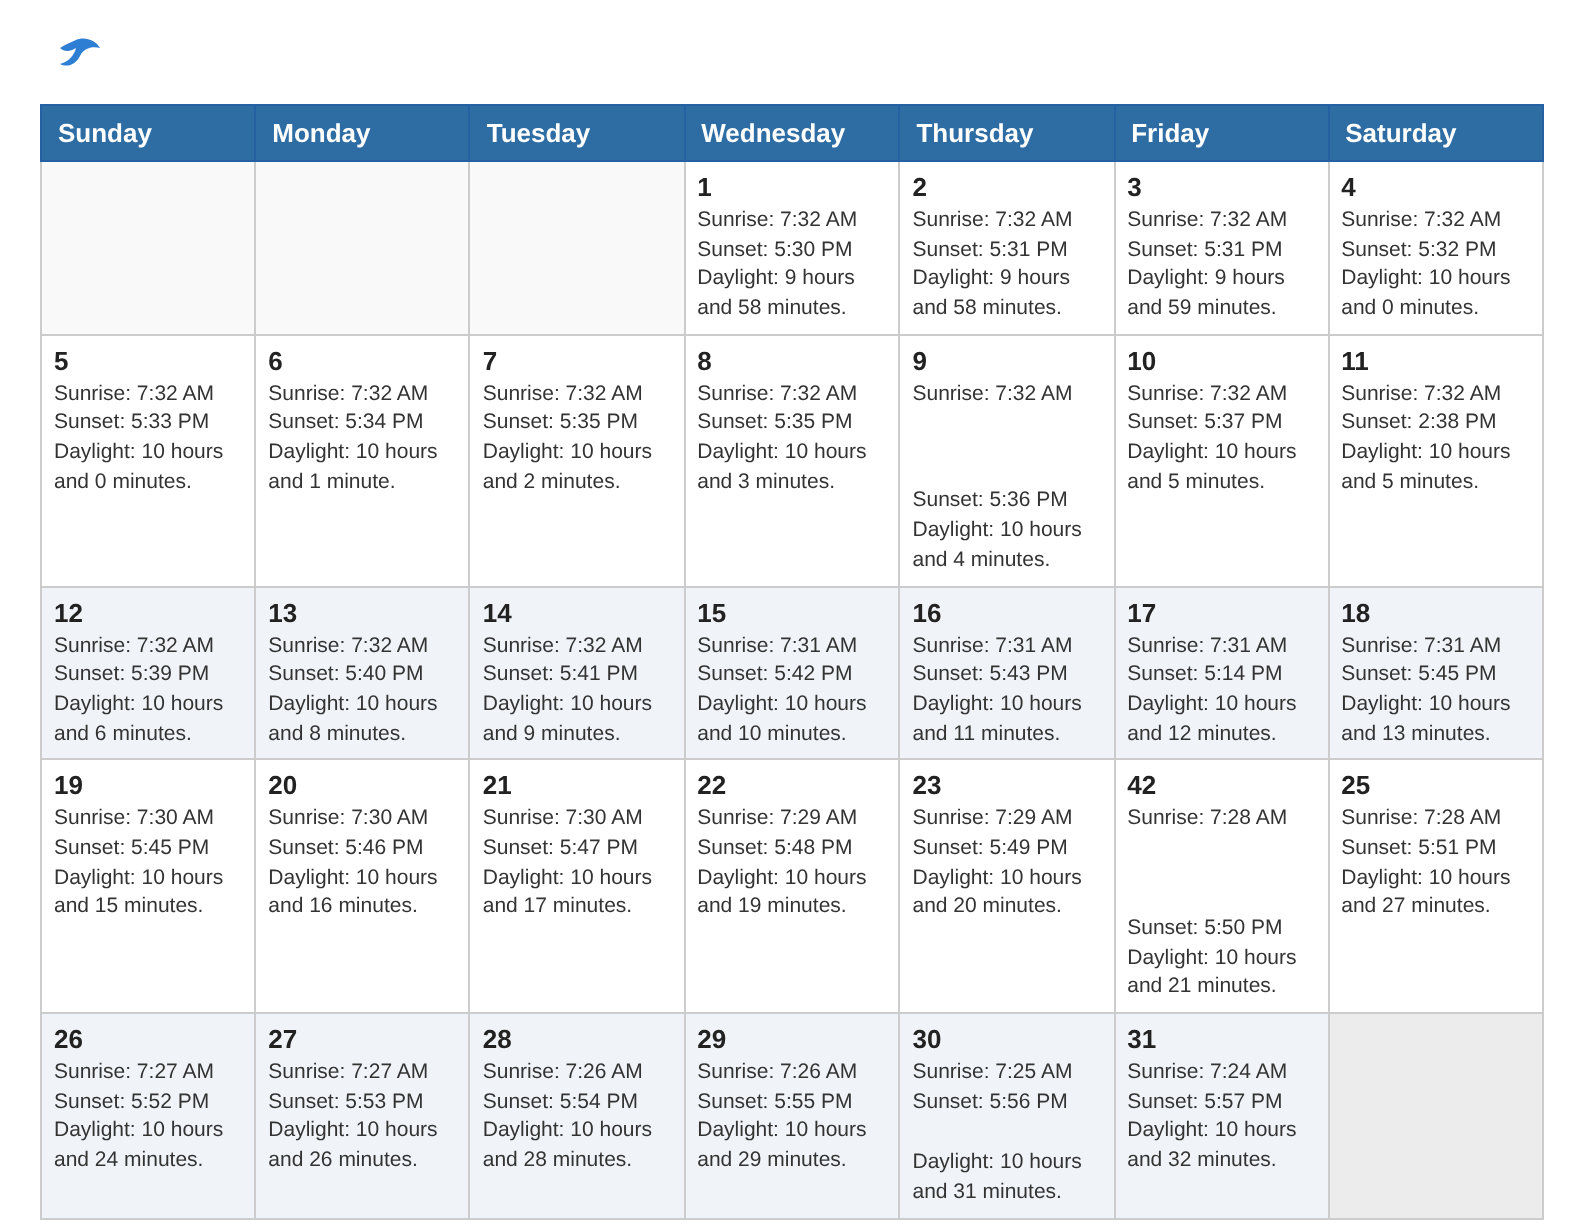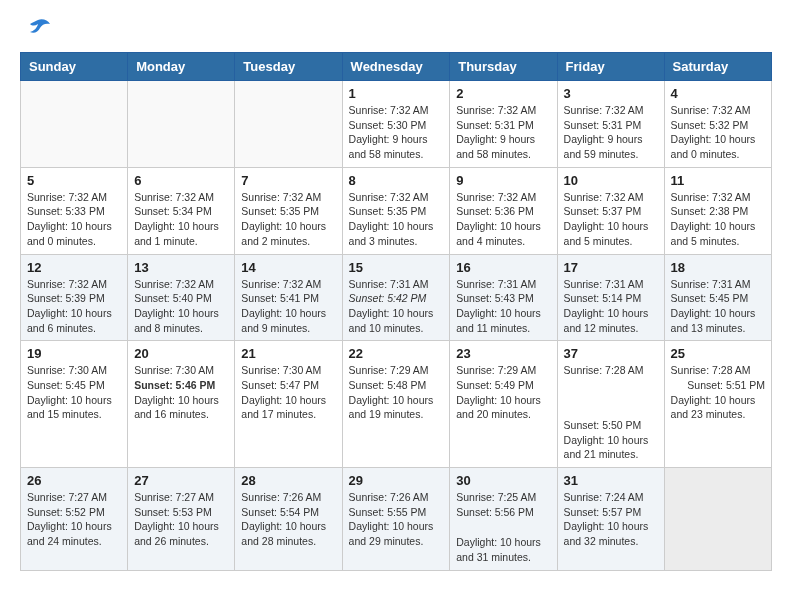--- a/index.html
+++ b/index.html
@@ -158,21 +158,21 @@
         </td>
         <td>
           <span class="day-number">8</span>
           <div style="line-height: 1.4;">Sunrise: 7:32 AM</div>
           <div style="line-height: 1.4;">Sunset: 5:35 PM</div>
           <div style="line-height: 1.4;">Daylight: 10 hours and 3 minutes.</div>
         </td>
         <td>
           <span class="day-number">9</span>
           <div style="line-height: 1.4;">Sunrise: 7:32 AM</div>
-          <div style="line-height: 1.4;">Sunset: 5:36 PM</div>
+          <div style="line-height: 1.4; margin-top: 39px;">Sunset: 5:36 PM</div>
           <div style="line-height: 1.4;">Daylight: 10 hours and 4 minutes.</div>
         </td>
         <td>
           <span class="day-number">10</span>
           <div style="line-height: 1.4;">Sunrise: 7:32 AM</div>
           <div style="line-height: 1.4;">Sunset: 5:37 PM</div>
           <div style="line-height: 1.4;">Daylight: 10 hours and 5 minutes.</div>
         </td>
         <td>
           <span class="day-number">11</span>
@@ -196,21 +196,21 @@
         </td>
         <td>
           <span class="day-number">14</span>
           <div style="line-height: 1.4;">Sunrise: 7:32 AM</div>
           <div style="line-height: 1.4;">Sunset: 5:41 PM</div>
           <div style="line-height: 1.4;">Daylight: 10 hours and 9 minutes.</div>
         </td>
         <td>
           <span class="day-number">15</span>
           <div style="line-height: 1.4;">Sunrise: 7:31 AM</div>
-          <div style="line-height: 1.4; font-style: italic;">Sunset: 5:42 PM</div>
+          <div style="line-height: 1.4;">Sunset: 5:42 PM</div>
           <div style="line-height: 1.4;">Daylight: 10 hours and 10 minutes.</div>
         </td>
         <td>
           <span class="day-number">16</span>
           <div style="line-height: 1.4;">Sunrise: 7:31 AM</div>
           <div style="line-height: 1.4;">Sunset: 5:43 PM</div>
           <div style="line-height: 1.4;">Daylight: 10 hours and 11 minutes.</div>
         </td>
         <td>
           <span class="day-number">17</span>
@@ -228,21 +228,21 @@
       <tr>
         <td>
           <span class="day-number">19</span>
           <div style="line-height: 1.4;">Sunrise: 7:30 AM</div>
           <div style="line-height: 1.4;">Sunset: 5:45 PM</div>
           <div style="line-height: 1.4;">Daylight: 10 hours and 15 minutes.</div>
         </td>
         <td>
           <span class="day-number">20</span>
           <div style="line-height: 1.4;">Sunrise: 7:30 AM</div>
-          <div style="line-height: 1.4; font-weight: bold;">Sunset: 5:46 PM</div>
+          <div style="line-height: 1.4;">Sunset: 5:46 PM</div>
           <div style="line-height: 1.4;">Daylight: 10 hours and 16 minutes.</div>
         </td>
         <td>
           <span class="day-number">21</span>
           <div style="line-height: 1.4;">Sunrise: 7:30 AM</div>
           <div style="line-height: 1.4;">Sunset: 5:47 PM</div>
           <div style="line-height: 1.4;">Daylight: 10 hours and 17 minutes.</div>
         </td>
         <td>
           <span class="day-number">22</span>
@@ -250,30 +250,30 @@
           <div style="line-height: 1.4;">Sunset: 5:48 PM</div>
           <div style="line-height: 1.4;">Daylight: 10 hours and 19 minutes.</div>
         </td>
         <td>
           <span class="day-number">23</span>
           <div style="line-height: 1.4;">Sunrise: 7:29 AM</div>
           <div style="line-height: 1.4;">Sunset: 5:49 PM</div>
           <div style="line-height: 1.4;">Daylight: 10 hours and 20 minutes.</div>
         </td>
         <td>
-          <span class="day-number">37</span>
+          <span class="day-number">42</span>
           <div style="line-height: 1.4;">Sunrise: 7:28 AM</div>
           <div style="line-height: 1.4; margin-top: 40px;">Sunset: 5:50 PM</div>
           <div style="line-height: 1.4;">Daylight: 10 hours and 21 minutes.</div>
         </td>
         <td>
           <span class="day-number">25</span>
           <div style="line-height: 1.4;">Sunrise: 7:28 AM</div>
-          <div style="line-height: 1.4; text-align: right;">Sunset: 5:51 PM</div>
-          <div style="line-height: 1.4;">Daylight: 10 hours and 23 minutes.</div>
+          <div style="line-height: 1.4;">Sunset: 5:51 PM</div>
+          <div style="line-height: 1.4;">Daylight: 10 hours and 27 minutes.</div>
         </td>
       </tr>
       <tr class="row-shaded">
         <td>
           <span class="day-number">26</span>
           <div style="line-height: 1.4;">Sunrise: 7:27 AM</div>
           <div style="line-height: 1.4;">Sunset: 5:52 PM</div>
           <div style="line-height: 1.4;">Daylight: 10 hours and 24 minutes.</div>
         </td>
         <td>

